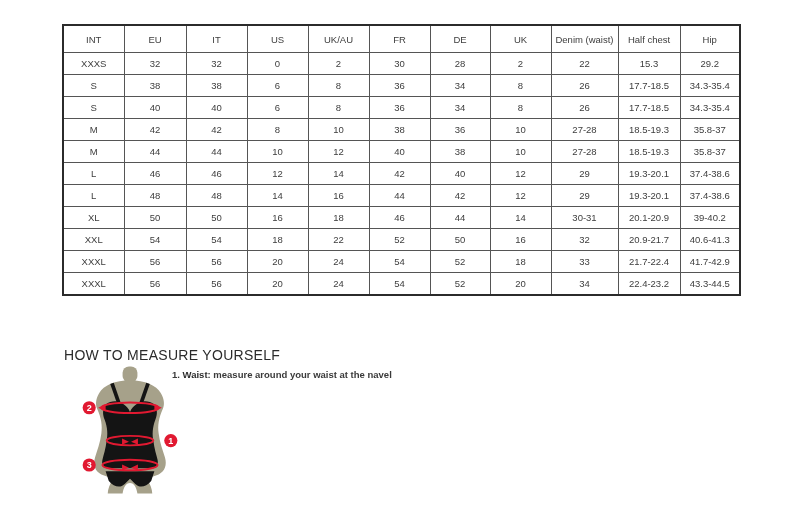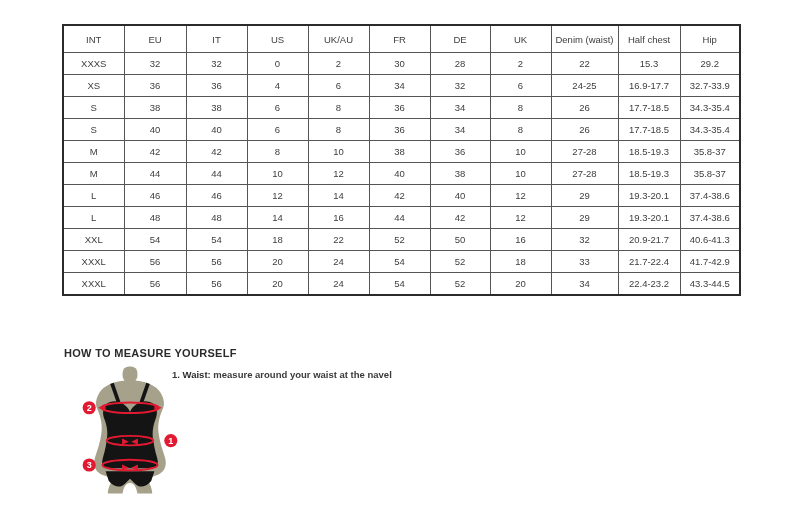--- a/index.html
+++ b/index.html
@@ -40,22 +40,22 @@
     overflow: hidden;
     white-space: nowrap;
   }
   table.size-table th { height: 26px; }
   table.size-table td { height: 21px; }
   
   .measure-title {
     position: absolute;
     left: 64px;
     top: 347px;
-    font-size: 11px;
-    font-weight: bold;
+    font-size: 14px;
+    font-weight: normal;
     letter-spacing: 0.3px;
     color: #2b2b2b;
   }
   .figure-box {
     position: absolute;
     left: 77px;
     top: 366px;
     width: 106px;
     height: 128px;
   }
@@ -115,33 +115,20 @@
             <td>0</td>
             <td>2</td>
             <td>30</td>
             <td>28</td>
             <td>2</td>
             <td>22</td>
             <td>15.3</td>
             <td>29.2</td>
           </tr>
           <tr>
-            <td>XS</td>
-            <td>36</td>
-            <td>36</td>
-            <td>4</td>
-            <td>6</td>
-            <td>34</td>
-            <td>32</td>
-            <td>6</td>
-            <td>24-25</td>
-            <td>16.9-17.7</td>
-            <td>32.7-33.9</td>
-          </tr>
-          <tr>
             <td>S</td>
             <td>38</td>
             <td>38</td>
             <td>6</td>
             <td>8</td>
             <td>36</td>
             <td>34</td>
             <td>8</td>
             <td>26</td>
             <td>17.7-18.5</td>
@@ -206,20 +193,33 @@
             <td>14</td>
             <td>16</td>
             <td>44</td>
             <td>42</td>
             <td>12</td>
             <td>29</td>
             <td>19.3-20.1</td>
             <td>37.4-38.6</td>
           </tr>
           <tr>
+            <td>XL</td>
+            <td>50</td>
+            <td>50</td>
+            <td>16</td>
+            <td>18</td>
+            <td>46</td>
+            <td>44</td>
+            <td>14</td>
+            <td>30-31</td>
+            <td>20.1-20.9</td>
+            <td>39-40.2</td>
+          </tr>
+          <tr>
             <td>XXL</td>
             <td>54</td>
             <td>54</td>
             <td>18</td>
             <td>22</td>
             <td>52</td>
             <td>50</td>
             <td>16</td>
             <td>32</td>
             <td>20.9-21.7</td>

